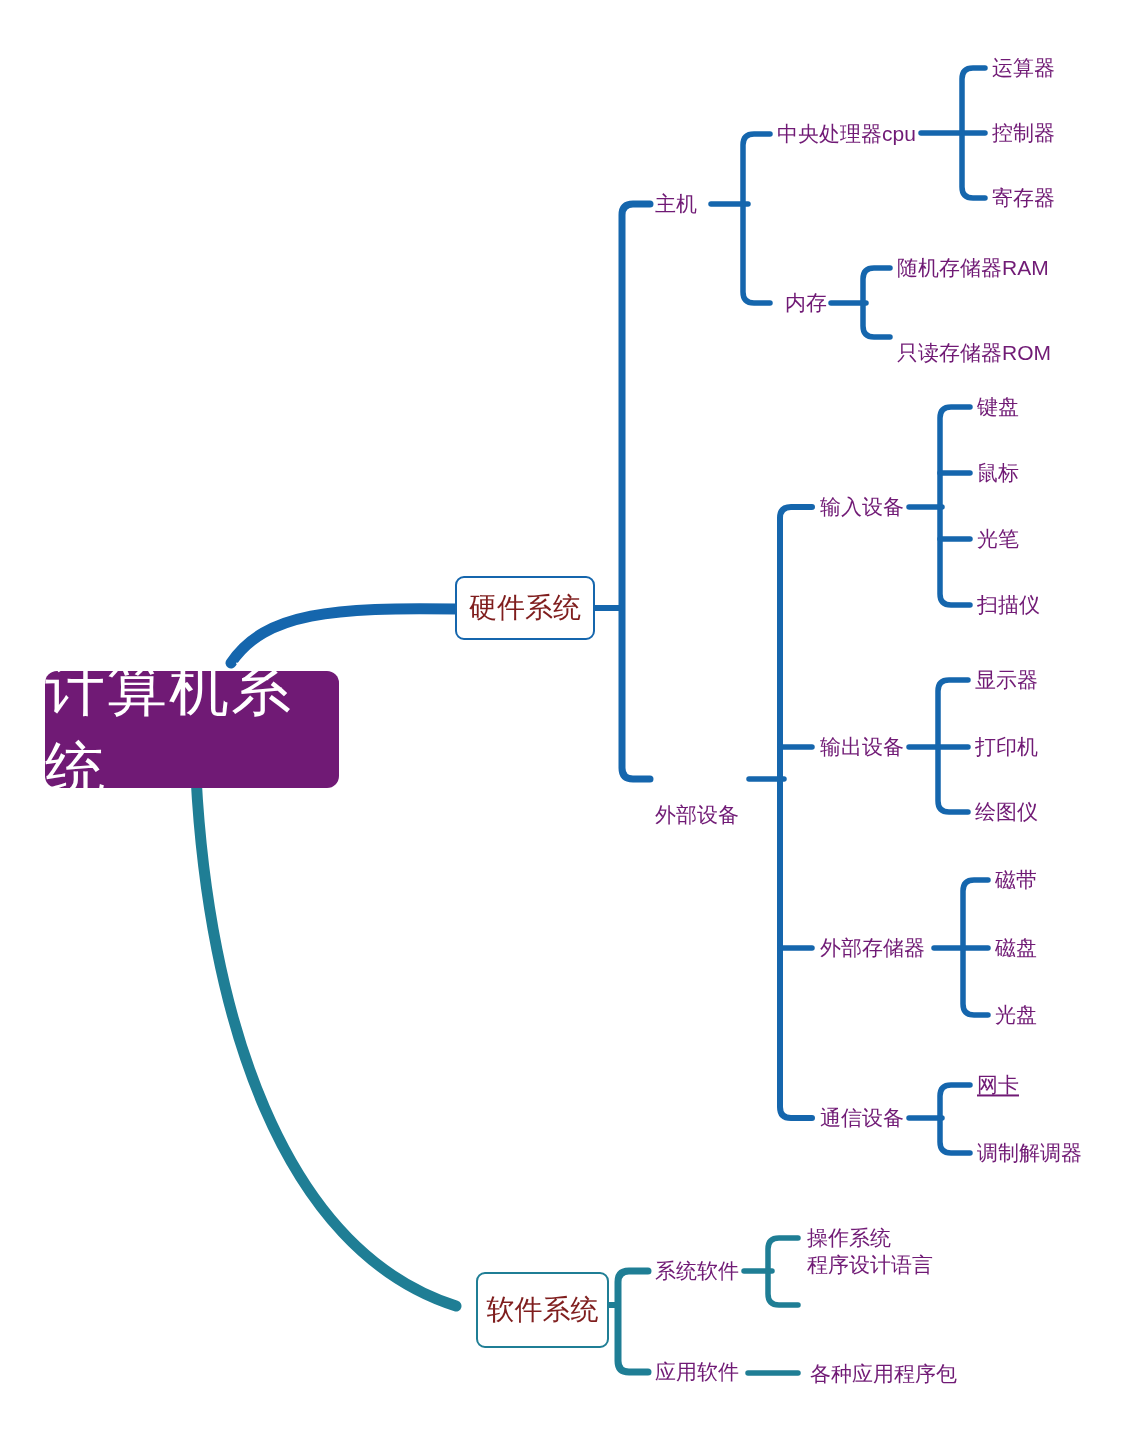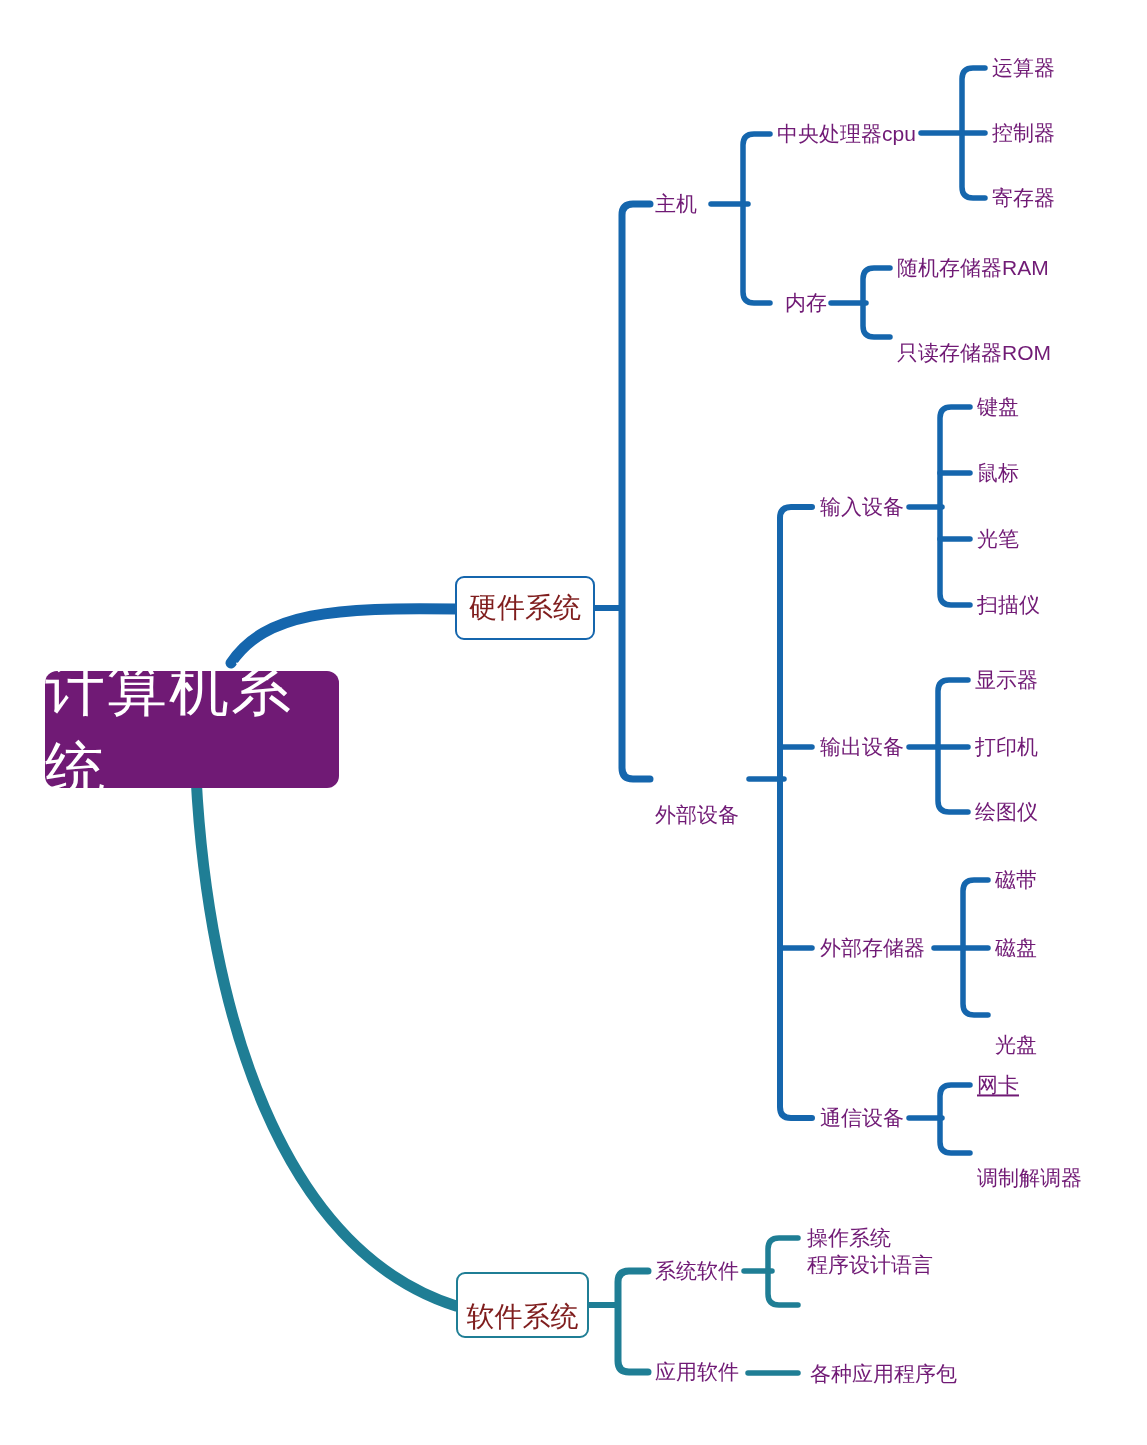--- a/index.html
+++ b/index.html
@@ -81,21 +81,21 @@
     </g>
   </svg>
 
   <div class="root-node">
     <span>计算机系统</span>
   </div>
 
   <div class="branch-box hw" style="left:455px;top:576px;width:140px;height:64px;">
     <span>硬件系统</span>
   </div>
-  <div class="branch-box sw" style="left:456px;top:1272px;width:133px;height:66px;align-items:flex-end;">
+  <div class="branch-box sw" style="left:476px;top:1272px;width:133px;height:76px;">
     <span>软件系统</span>
   </div>
 
   <div class="node-label" style="left:655px;top:204px;">主机</div>
   <div class="node-label" style="left:777px;top:134px;">中央处理器cpu</div>
   <div class="node-label" style="left:992px;top:68px;">运算器</div>
   <div class="node-label" style="left:992px;top:133px;">控制器</div>
   <div class="node-label" style="left:992px;top:198px;">寄存器</div>
   <div class="node-label" style="left:785px;top:303px;">内存</div>
   <div class="node-label" style="left:897px;top:268px;">随机存储器RAM</div>
@@ -106,24 +106,24 @@
   <div class="node-label" style="left:977px;top:473px;">鼠标</div>
   <div class="node-label" style="left:977px;top:539px;">光笔</div>
   <div class="node-label" style="left:977px;top:605px;">扫描仪</div>
   <div class="node-label" style="left:820px;top:747px;">输出设备</div>
   <div class="node-label" style="left:975px;top:680px;">显示器</div>
   <div class="node-label" style="left:975px;top:747px;">打印机</div>
   <div class="node-label" style="left:975px;top:812px;">绘图仪</div>
   <div class="node-label" style="left:820px;top:948px;">外部存储器</div>
   <div class="node-label" style="left:995px;top:880px;">磁带</div>
   <div class="node-label" style="left:995px;top:948px;">磁盘</div>
-  <div class="node-label" style="left:995px;top:1045px;">光盘</div>
+  <div class="node-label" style="left:995px;top:1015px;">光盘</div>
   <div class="node-label" style="left:820px;top:1118px;">通信设备</div>
   <div class="node-label" style="left:977px;top:1085px;text-decoration:underline;">网卡</div>
-  <div class="node-label" style="left:977px;top:1153px;margin-top:25px;">调制解调器</div>
+  <div class="node-label" style="left:977px;top:1153px;">调制解调器</div>
 
   <div class="node-label" style="left:655px;top:1271px;">系统软件</div>
   <div class="node-label" style="left:807px;top:1238px;">操作系统</div>
   <div class="node-label" style="left:807px;top:1265px;">程序设计语言</div>
   <div class="node-label" style="left:655px;top:1372px;">应用软件</div>
   <div class="node-label" style="left:810px;top:1374px;">各种应用程序包</div>
 
 </div>
 
 </body></html>

